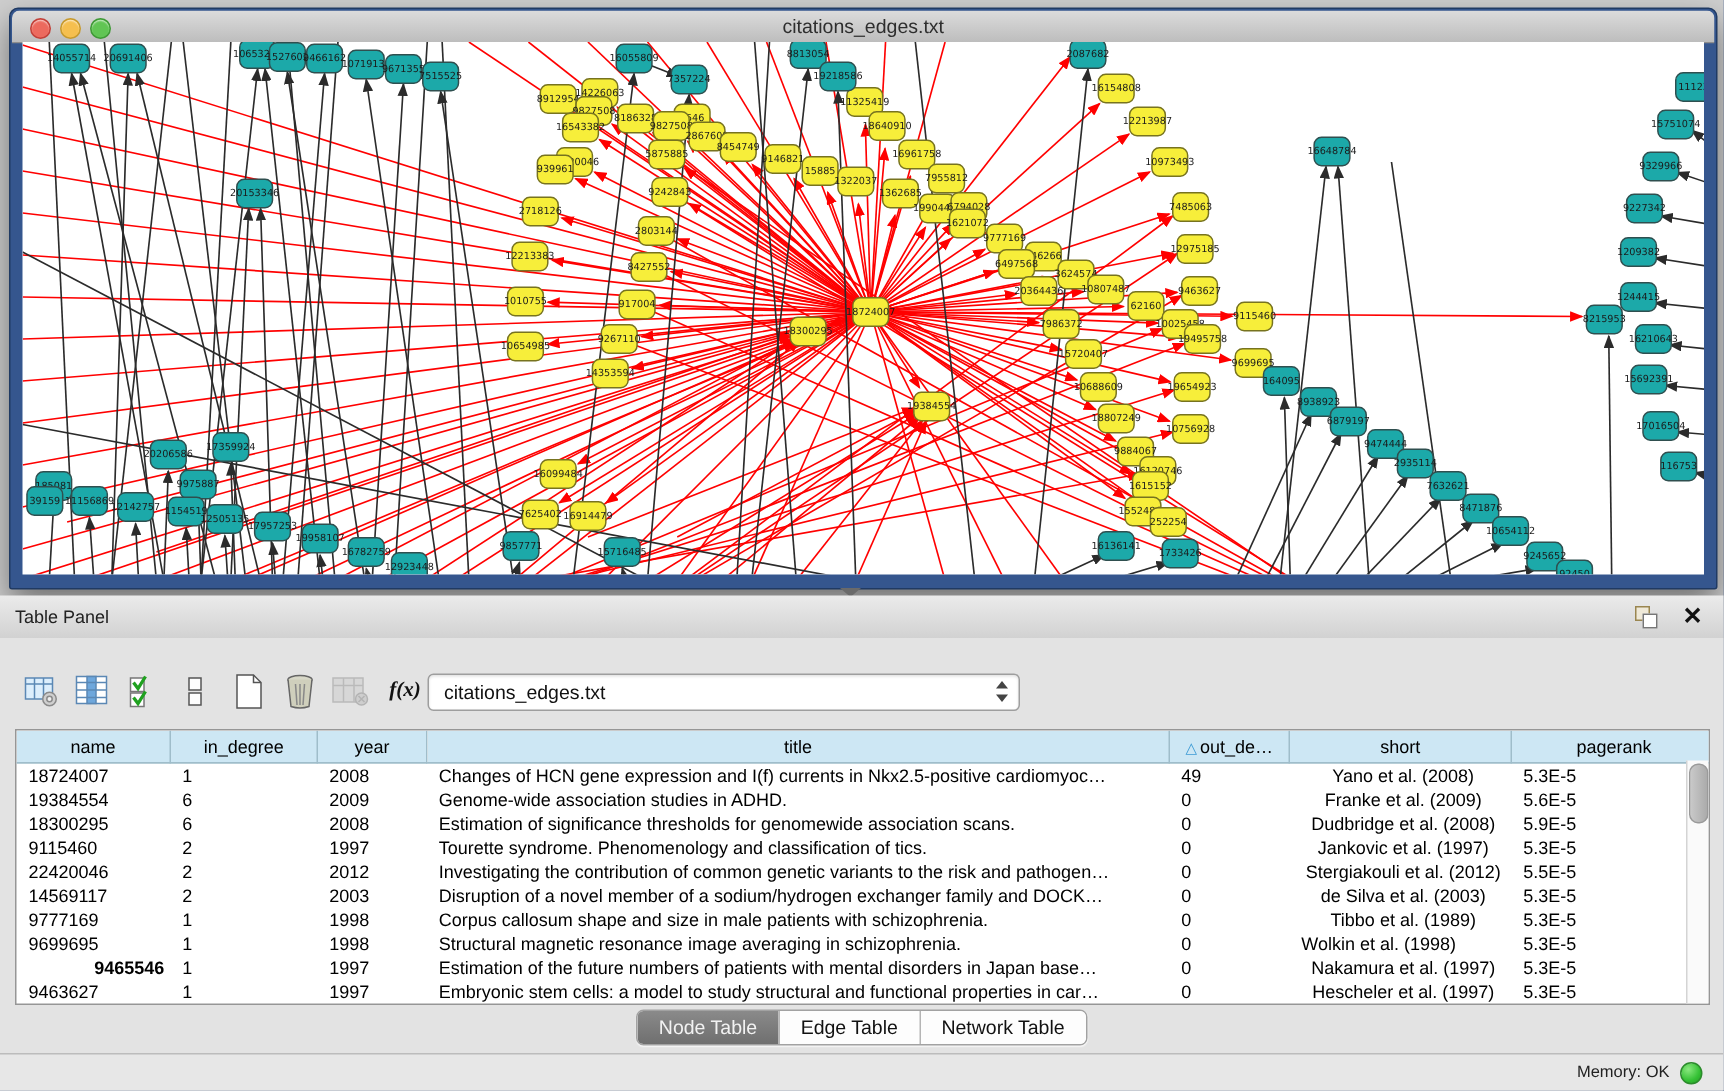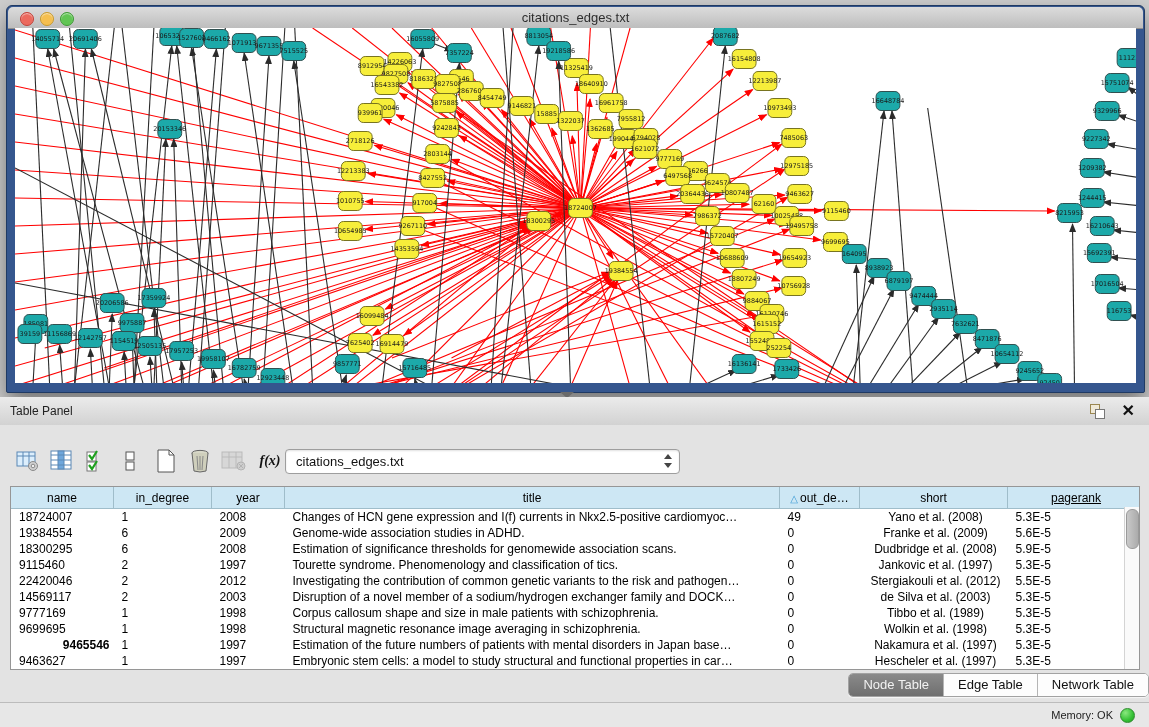--- a/index.html
+++ b/index.html
@@ -50,21 +50,21 @@
   #data-table th{background:#cde7f4;border:1px solid #9fbdca;border-top:none;height:19px;
     font-weight:normal;text-align:center;overflow:hidden;white-space:nowrap;}
   #data-table th:first-child{border-left:none;}
   #data-table td{height:16px;padding:0 4px 0 8px;overflow:hidden;white-space:nowrap;
     text-overflow:clip;border:none;}
   .sort-tri{color:#3d9bd5;font-size:10px;margin-right:2px;}
   #vscroll{position:absolute;right:0;top:20px;bottom:0;width:14px;background:#fafafa;border-left:1px solid #d4d4d4;}
   #vscroll .thumb{position:absolute;left:1px;top:2px;width:11px;height:38px;background:linear-gradient(90deg,#c9c9c9,#ababab);
     border:1px solid #9a9a9a;border-radius:6px;}
   
-  #tab-bar{position:absolute;left:0;right:0;top:248px;text-align:right;}
+  #tab-bar{position:absolute;left:0;right:0;top:248px;text-align:center;}
   #tab-group{display:inline-flex;border:1px solid #a2a2a2;border-radius:5px;overflow:hidden;
     background:#fff;box-shadow:0 1px 1px rgba(255,255,255,.7);}
   .tab-seg{padding:3px 14px 4px 14px;font-size:13px;color:#111;background:#fdfdfd;border-right:1px solid #b5b5b5;cursor:pointer;}
   .tab-seg:last-child{border-right:none;}
   .tab-seg.active{background:linear-gradient(#8a8a8a,#6f6f6f);color:#f2f2f2;}
   
   #status-bar{position:absolute;left:0;bottom:0;width:1149px;height:24px;background:#e7e7e7;border-top:1px solid #bcbcbc;}
   #memory-label{position:absolute;right:36px;top:6px;font-size:11px;color:#222;}
   #memory-dot{position:absolute;right:14px;top:5px;width:13px;height:13px;border-radius:50%;
     background:radial-gradient(circle at 35% 30%,#8ae87f,#35c135 60%,#239a23);border:1px solid #2c8c2c;cursor:pointer;}
@@ -863,21 +863,21 @@
   <div id="table-box">
     <table id="data-table">
       <thead>
           <tr id="thead-row">
             <th style="width: 100px;">name</th>
             <th style="width: 95px;">in_degree</th>
             <th style="width: 70px;">year</th>
             <th style="width: 492px;">title</th>
             <th style="width: 77px;"><span class="sort-tri">△</span>out_de…</th>
             <th style="width: 145px;">short</th>
-            <th style="width: 134px; text-decoration: underline;">pagerank</th>
+            <th style="width: 134px;">pagerank</th>
           </tr>
         </thead>
       <tbody id="tbody">
           <tr>
             <td style="text-align: left;">18724007</td>
             <td style="text-align: left;">1</td>
             <td style="text-align: left;">2008</td>
             <td style="text-align: left;">Changes of HCN gene expression and I(f) currents in Nkx2.5-positive cardiomyoc…</td>
             <td style="text-align: left;">49</td>
             <td style="text-align: center;">Yano et al. (2008)</td>
@@ -936,21 +936,21 @@
             <td style="text-align: left;">0</td>
             <td style="text-align: center;">Tibbo et al. (1989)</td>
             <td style="text-align: left;">5.3E-5</td>
           </tr>
           <tr>
             <td style="text-align: left;">9699695</td>
             <td style="text-align: left;">1</td>
             <td style="text-align: left;">1998</td>
             <td style="text-align: left;">Structural magnetic resonance image averaging in schizophrenia.</td>
             <td style="text-align: left;">0</td>
-            <td style="text-align: center;">Wolkin et al. (1998)</td>
+            <td style="text-align: left;">Wolkin et al. (1998)</td>
             <td style="text-align: left;">5.3E-5</td>
           </tr>
           <tr>
             <td style="text-align: right; font-weight: bold;">9465546</td>
             <td style="text-align: left;">1</td>
             <td style="text-align: left;">1997</td>
             <td style="text-align: left;">Estimation of the future numbers of patients with mental disorders in Japan base…</td>
             <td style="text-align: left;">0</td>
             <td style="text-align: center;">Nakamura et al. (1997)</td>
             <td style="text-align: left;">5.3E-5</td>

